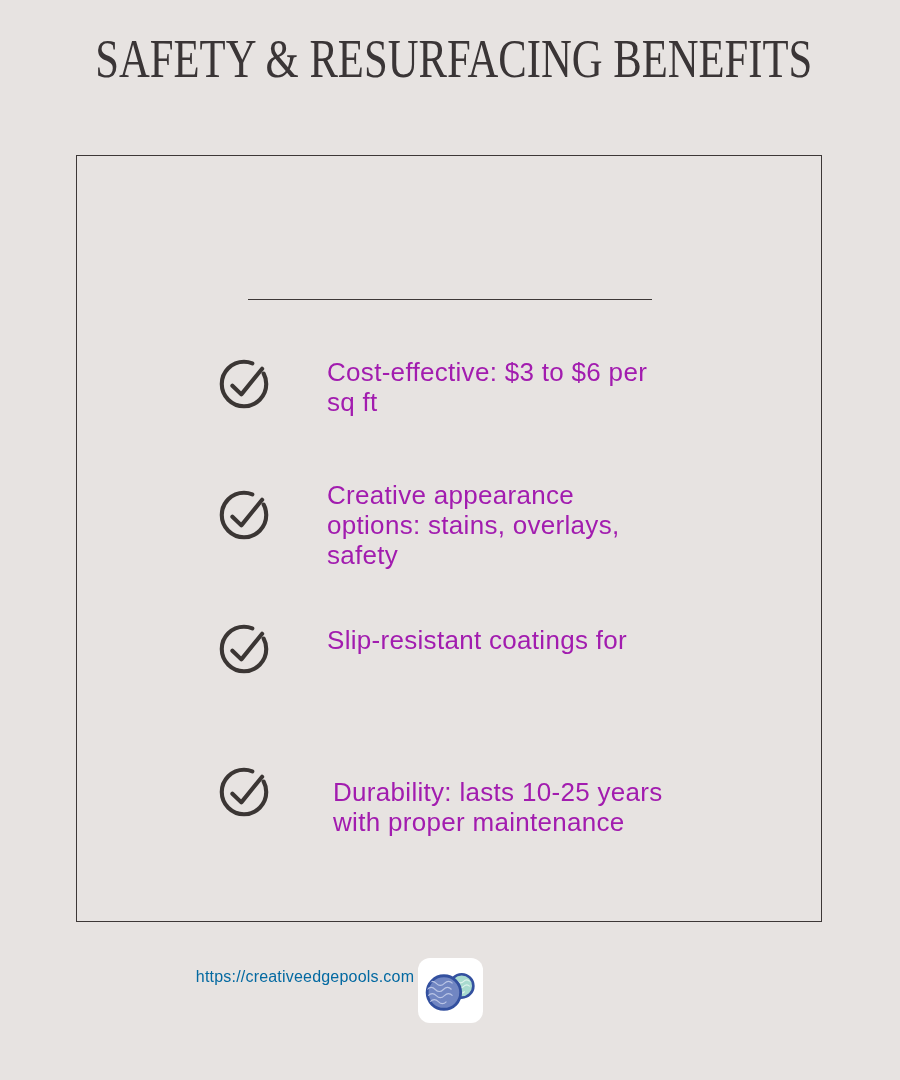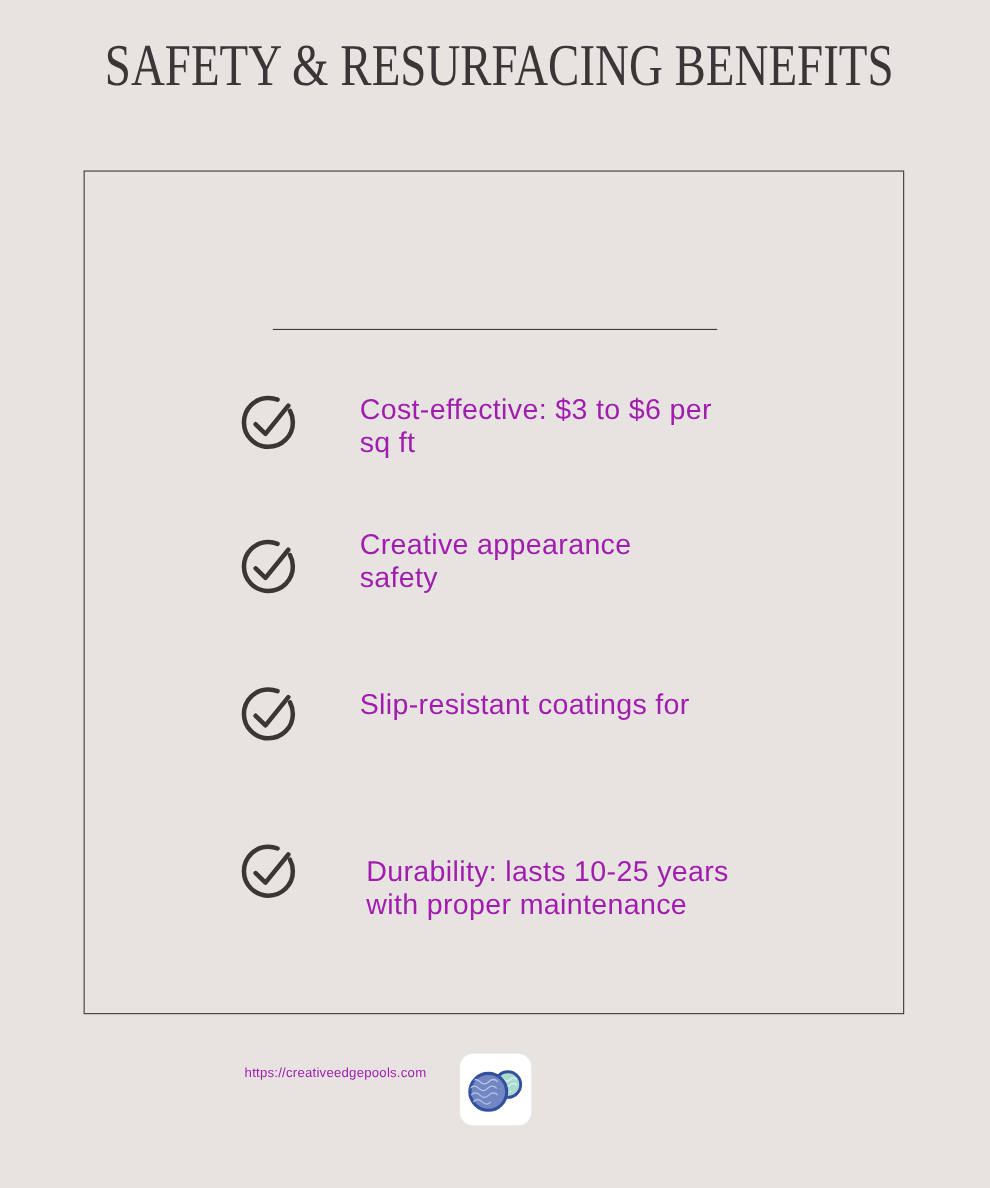--- a/index.html
+++ b/index.html
@@ -88,23 +88,23 @@
     text-align: center;
   }
   .brand-name {
     font-size: 20px;
     font-weight: bold;
     letter-spacing: 0.2px;
     color: #2b2826;
   }
   .brand-url {
     margin-top: 7px;
-    font-size: 12px;
+    font-size: 16px;
     letter-spacing: 0.2px;
-    color: #a21caf;
+    color: #0369a1;
   }
   .logo-card {
     position: absolute;
     left: 418px;
     top: 958px;
     width: 65px;
     height: 65px;
     background: #ffffff;
     border-radius: 12px;
   }
@@ -147,20 +147,21 @@
       <polyline points="7.2 12.7, 10.9 16.3, 19.5 5.7"></polyline>
     </svg>
   </span>
 
   <div class="item-text text-1">
     <div>Cost-effective: $3 to $6 per</div>
     <div>sq ft</div>
   </div>
   <div class="item-text text-2">
     <div>Creative appearance</div>
+    <div>options: stains, overlays,</div>
     <div>safety</div>
   </div>
   <div class="item-text text-3">
     <div>Slip-resistant coatings for</div>
   </div>
   <div class="item-text text-4">
     <div>Durability: lasts 10-25 years</div>
     <div>with proper maintenance</div>
   </div>
 

